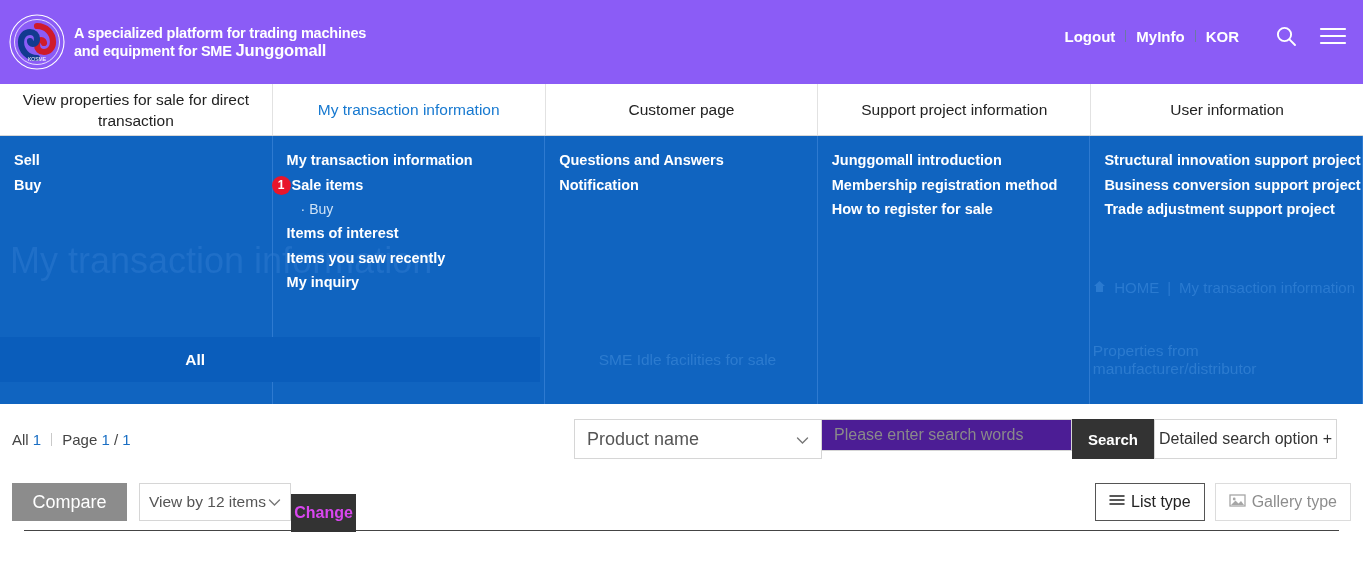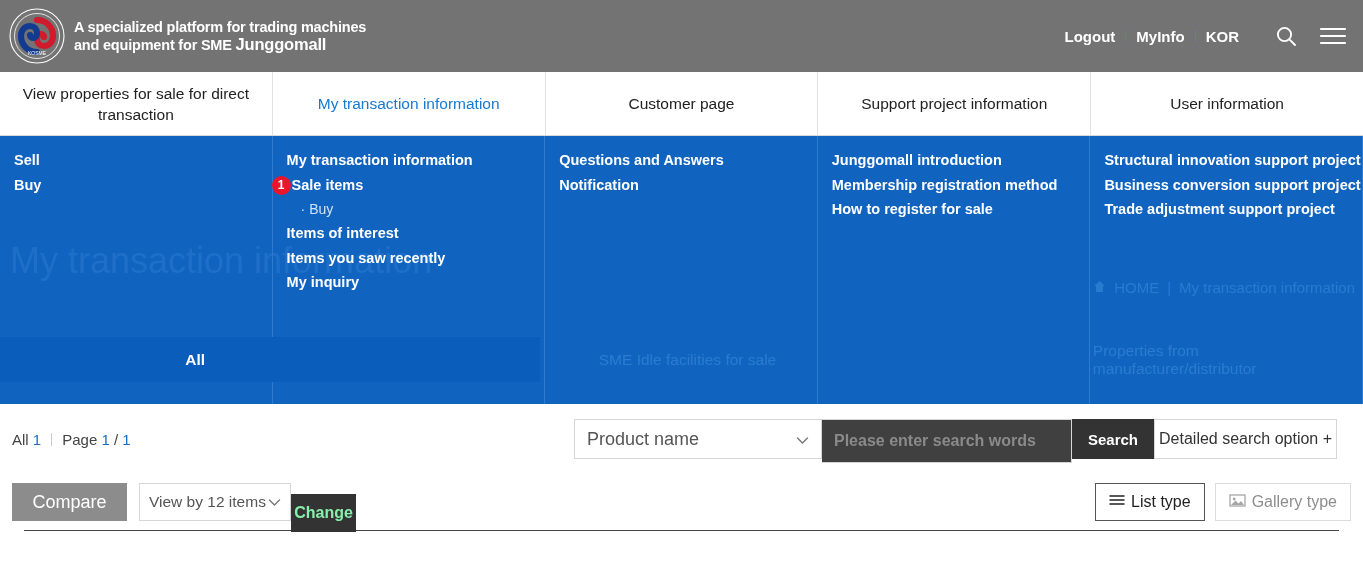--- a/index.html
+++ b/index.html
@@ -5,22 +5,22 @@
   * { box-sizing: border-box; margin: 0; padding: 0; }
   html, body {
     width: 1363px; height: 567px;
     font-family: "Liberation Sans", sans-serif;
     background: #ffffff; overflow: hidden;
   }
 
   
   .header {
     position: relative;
-    height: 72px; width: 100%;
-    background: #737373;
+    height: 84px; width: 100%;
+    background: #8b5cf6;
     display: flex; align-items: center;
   }
   .brand { display: flex; align-items: center; padding-left: 8px; }
   .logo-wrap { width: 58px; height: 58px; position: relative; flex: 0 0 58px; }
   .brand-text {
     margin-left: 8px; color: #ffffff;
     font-size: 14.5px; font-weight: bold; line-height: 17px;
     letter-spacing: -0.2px;
   }
   .brand-text .big { font-size: 16.5px; font-weight: bold; }
@@ -31,21 +31,21 @@
     color: #ffffff; font-size: 15px; font-weight: bold;
   }
   .hr-link { padding: 0 10px; color:#fff; text-decoration:none; white-space:nowrap; }
   .hr-sep { width: 1px; height: 12px; background: #6b78a4; }
   .hr-icon { display:flex; align-items:center; justify-content:center; }
   .icon-search { margin-left: 26px; margin-right: 10px; }
   .icon-menu { margin-left: 12px; margin-right: 2px; }
 
   
   .nav {
-    display: flex; width: 100%; height: 64px;
+    display: flex; width: 100%; height: 52px;
     background: #ffffff; border-bottom: 1px solid #d8d8d8;
   }
   .nav-item {
     flex: 1 1 0; display: flex; align-items: center; justify-content: center;
     text-align: center; font-size: 15.5px; color: #222222;
     border-right: 1px solid #e2e2e2; line-height: 21px; padding: 0 6px;
     cursor: pointer;
   }
   .nav-item:last-child { border-right: none; }
   .nav-item.active { color: #1779d0; }
@@ -117,23 +117,23 @@
   .count-info .num { color: #1a6fc4; }
   .count-sep { width:1px; height:13px; background:#c9c9c9; display:inline-block; }
 
   .search-group { position: absolute; left: 562px; display: flex; align-items: stretch; height: 40px; }
   .sel-product {
     width: 248px; height: 40px; border: 1px solid #d6d6d6; background: #fff;
     display: flex; align-items: center; justify-content: space-between;
     padding: 0 12px; font-size: 18px; color: #555; cursor: pointer;
   }
   .search-input {
-    width: 250px; height: 44px; border: 1px solid #d6d6d6; border-left: none;
-    background: #404040; padding: 0 12px; font-size: 16px; color: #8a8a8a;
-    font-family: "Liberation Sans", sans-serif; outline: none; font-weight: bold;
+    width: 250px; height: 32px; border: 1px solid #d6d6d6; border-left: none;
+    background: #4c1d95; padding: 0 12px; font-size: 16px; color: #8a8a8a;
+    font-family: "Liberation Sans", sans-serif; outline: none;
   }
   .search-input::placeholder { color: #8a8a8a; }
   .btn-search {
     height: 40px; padding: 0 16px; background: #333333; color: #ffffff;
     font-size: 15px; font-weight: bold; border: none; cursor: pointer;
     display: flex; align-items: center; font-family: "Liberation Sans", sans-serif;
   }
   .btn-detail {
     height: 40px; padding: 0 4px; background: #ffffff; color: #333333;
     font-size: 16px; border: 1px solid #d6d6d6; cursor: pointer;
@@ -147,21 +147,21 @@
     font-size: 18px; border: none; cursor: pointer;
     display: flex; align-items: center; justify-content: center;
     font-family: "Liberation Sans", sans-serif;
   }
   .view-select {
     margin-left: 12px; width: 152px; height: 38px; border: 1px solid #d6d6d6;
     background: #fff; display: flex; align-items: center; justify-content: space-between;
     padding: 0 9px; font-size: 15.5px; color: #555; cursor: pointer; overflow: hidden;
   }
   .btn-change {
-    width: 65px; height: 38px; background: #333333; color: #86efac;
+    width: 65px; height: 38px; background: #333333; color: #d946ef;
     font-size: 16px; font-weight: bold; border: none; cursor: pointer;
     display: flex; align-items: center; justify-content: center;
     font-family: "Liberation Sans", sans-serif;
     margin-top: 21px;
   }
   .view-types { position: absolute; right: 0; display: flex; gap: 10px; }
   .vt-btn {
     height: 38px; padding: 0 13px; background: #ffffff;
     display: flex; align-items: center; gap: 6px; cursor: pointer;
     font-size: 16px; color: #8d8d8d; border: 1px solid #dcdcdc;

